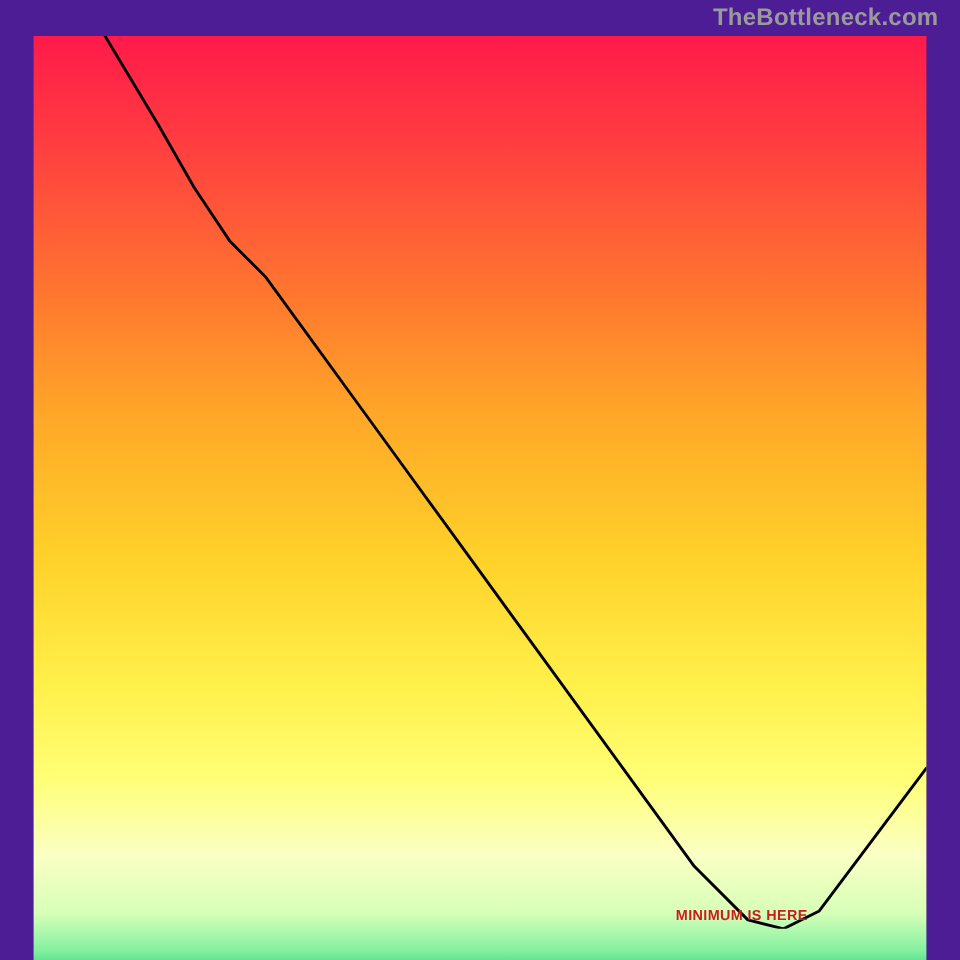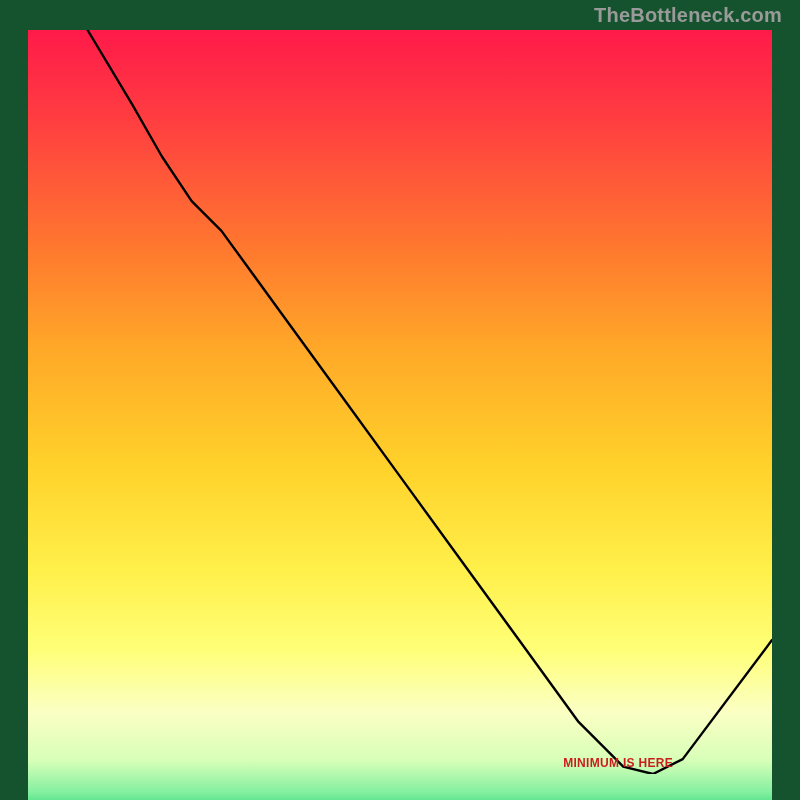--- a/index.html
+++ b/index.html
@@ -8,21 +8,21 @@
     width: 800px;
     height: 800px;
     background: #000;
     font-family: Arial, Helvetica, sans-serif;
     overflow: hidden;
   }
   .stage {
     position: relative;
     width: 800px;
     height: 800px;
-    background: #14532d;
+    background: #4c1d95;
   }
   .attrib {
     position: absolute;
     top: 4px;
     right: 18px;
     color: #9a9a9a;
     font-size: 20px;
     font-weight: 600;
     letter-spacing: 0.2px;
   }

